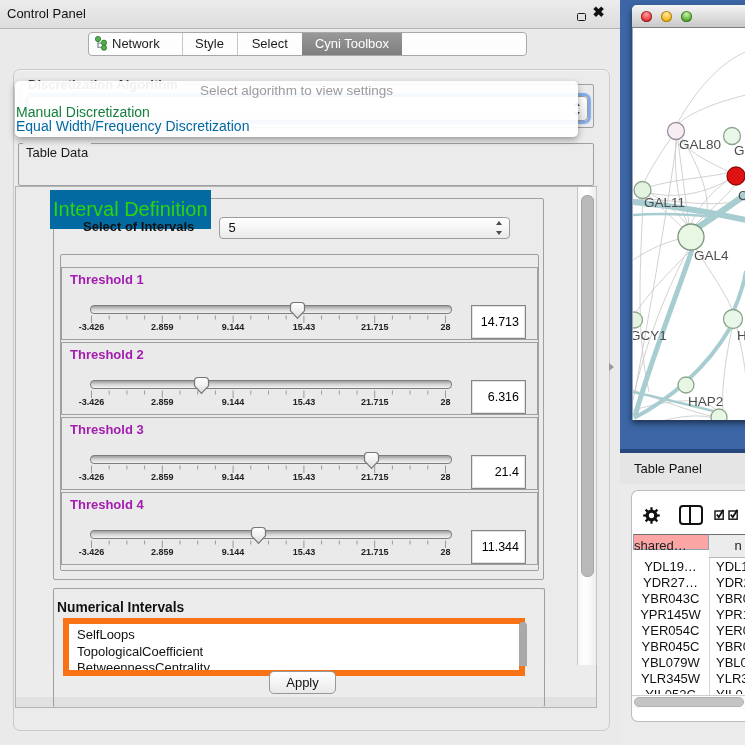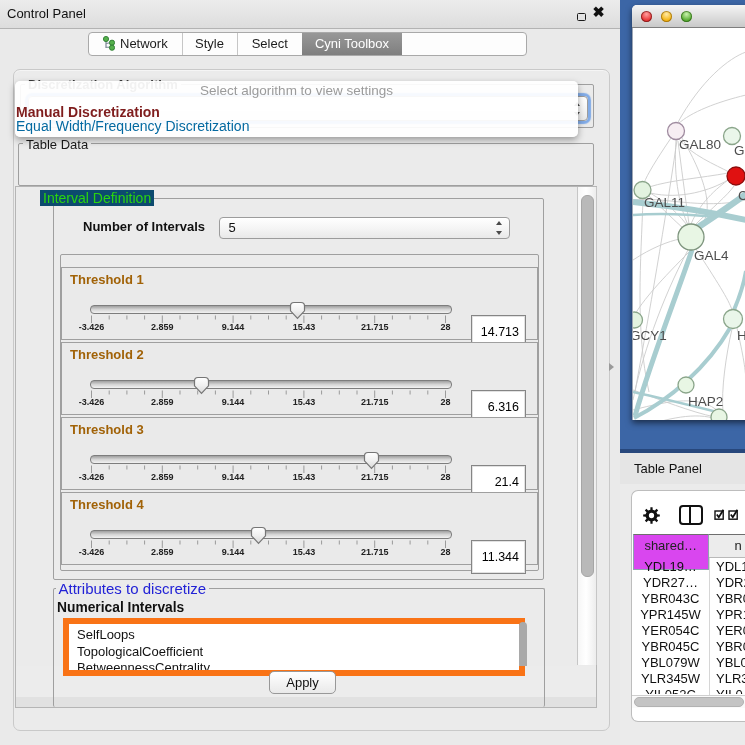--- a/index.html
+++ b/index.html
@@ -1,28 +1,28 @@
 <!DOCTYPE html>
 <html><head><meta charset="utf-8">
 <style>
 html,body{margin:0;padding:0}
 #root{position:relative;width:745px;height:745px;overflow:hidden;background:#eaeaea;font-family:"Liberation Sans",sans-serif;-webkit-font-smoothing:antialiased}
 .abs{position:absolute}
 .grp{position:absolute;border:1px solid #9f9f9f;border-radius:2px}
-.gtitle{position:absolute;background:#ebebeb;padding:0 3px;white-space:nowrap}
+.gtitle{position:absolute;background:#ebebeb;padding:8px 3px;white-space:nowrap}
 .combo{position:absolute;border:1px solid #9c9c9c;border-radius:4px;background:linear-gradient(#ffffff,#f4f4f4 55%,#e9e9e9);box-shadow:inset 0 1px 0 #fff}
 .combo .ct{position:absolute;left:9px;top:0;bottom:0;display:flex;align-items:center;font-size:13px;color:#111}
 .step{position:absolute;right:6px;top:50%;width:7px;height:14px;margin-top:-7px}
 .step:before{content:"";position:absolute;left:0;top:0;border-left:3.5px solid transparent;border-right:3.5px solid transparent;border-bottom:4.5px solid #4a4a4a}
 .step:after{content:"";position:absolute;left:0;bottom:0;border-left:3.5px solid transparent;border-right:3.5px solid transparent;border-top:4.5px solid #4a4a4a}
 .tbox{position:absolute;left:61px;width:475px;height:71px;border:1px solid #9f9f9f;background:#eaeaea}
-.tlab{position:absolute;left:8px;top:4px;font-size:13px;font-weight:bold;color:#a16207}
+.tlab{position:absolute;left:8px;top:4px;font-size:13px;font-weight:bold;color:#a21caf}
 .track{position:absolute;left:28px;top:37px;width:360px;height:7px;border:1px solid #7d7d7d;border-radius:4px;background:linear-gradient(#9f9f9f,#d5d5d5 50%,#f2f2f2)}
 .thumb{position:absolute;top:33.5px;width:17px;height:19px}
-.vbox{position:absolute;left:409px;top:47px;width:53px;height:32px;border:1px solid #858585;background:#fff;box-shadow:inset 0 0 0 1px #e2e2e2}
+.vbox{position:absolute;left:409px;top:37px;width:53px;height:32px;border:1px solid #858585;background:#fff;box-shadow:inset 0 0 0 1px #e2e2e2}
 .vbox span{position:absolute;right:6px;top:0;height:32px;line-height:32px;font-size:12.5px;color:#000}
 .ticklab{position:absolute;top:54.5px;font-size:9px;font-weight:bold;color:#222;transform:translateX(-50%);white-space:nowrap}
 .tabbar{position:absolute;background:#fdfdfd;border:1px solid #a9a9a9;border-radius:4px;display:flex;overflow:hidden}
 .tab{font-size:13px;color:#1c1c1c;display:flex;align-items:center;justify-content:center;position:relative}
 .tab.sep{border-left:1px solid #c6c6c6}
 .tab.sel{background:linear-gradient(#989898,#7f7f7f);color:#fff}
 .listitem{font-size:13px;color:#111;height:16.5px;line-height:16.5px;padding-left:8px}
 .trow{position:absolute;left:633px;width:112px;height:16px;font-size:13px;color:#111}
 .trow .c1{position:absolute;left:0;width:75px;text-align:center}
 .trow .c2{position:absolute;left:83px;width:40px}
@@ -33,21 +33,21 @@
 <div class="abs" style="left:0;top:0;width:620px;height:745px;background:#eaeaea"></div>
 
 <div class="abs" style="left:0;top:0;width:620px;height:28px;background:linear-gradient(#ececec,#dddddd);border-bottom:1px solid #b3b3b3"></div>
 <div class="abs" style="left:7px;top:0;height:28px;line-height:28px;font-size:13px;color:#111">Control Panel</div>
 <div class="abs" style="left:577px;top:13px;width:7px;height:6px;border:1.7px solid #1a1a1a;border-radius:1.5px"></div>
 <div class="abs" style="left:592.5px;top:4px;font-size:14.5px;font-weight:bold;color:#111">✖</div>
 
 <div class="abs" style="left:12.5px;top:69px;width:595px;height:660px;background:#ebebeb;border:1px solid #c9c9c9;border-radius:7px;box-shadow:inset 0 1px 0 #f5f5f5"></div>
 
 <div class="tabbar" style="left:88px;top:32px;width:436.5px;height:21.5px">
-  <div class="tab" style="width:92.5px;justify-content:flex-start;padding-left:14px;box-sizing:border-box"><svg width="12" height="15" viewBox="0 0 12 15" style="margin-right:5px">
+  <div class="tab" style="width:92.5px;justify-content:flex-start;padding-left:6px;box-sizing:border-box"><svg width="12" height="15" viewBox="0 0 12 15" style="margin-right:5px">
           <path d="M3 3 L3 12 M3 7.5 L9 6.5 M3 11 L9 11.5" stroke="#7a8894" stroke-width="1.2" fill="none"></path>
           <circle cx="3" cy="3" r="2.6" fill="#55b04c" stroke="#2e7d32" stroke-width="0.9"></circle>
           <circle cx="9" cy="6.7" r="2.6" fill="#55b04c" stroke="#2e7d32" stroke-width="0.9"></circle>
           <circle cx="9" cy="11.7" r="2.6" fill="#55b04c" stroke="#2e7d32" stroke-width="0.9"></circle>
         </svg>Network</div>
   <div class="tab sep" style="width:54px">Style</div>
   <div class="tab sep" style="width:64.5px">Select</div>
   <div class="tab sel" style="width:100px">Cyni Toolbox</div>
 </div>
 
@@ -61,23 +61,23 @@
 <div class="gtitle" style="left:23px;top:137px;font-size:13px;color:#1a1a1a">Table Data</div>
 
 <div class="abs" style="left:14.5px;top:185.5px;width:580px;height:479px;border:1px solid #b5b5b5;background:#ebebeb"></div>
 <div class="abs" style="left:14.5px;top:666px;width:580px;height:41px;border:1px solid #b5b5b5;border-top:none;background:#ececec"></div>
 <div class="abs" style="left:15.5px;top:697px;width:580px;height:10px;background:#e1e1e1"></div>
 
 <div class="abs" style="left:576.5px;top:186.5px;width:18px;height:478px;background:linear-gradient(90deg,#f6f6f6,#ffffff 45%,#ededed);border-left:1px solid #c6c6c6;border-right:1px solid #c6c6c6"></div>
 <div class="abs" style="left:580.5px;top:195px;width:11px;height:380px;background:#b9b9b9;border:1px solid #a6a6a6;border-radius:6px"></div>
 
 <div class="grp" style="left:52.5px;top:197.5px;width:489px;height:380px"></div>
-<div class="gtitle" style="left:40px;top:189.5px;font-size:14px;color:#2ad50e;background:#0c4a6e">Interval Definition</div>
-
-<div class="abs" style="left:83px;top:219px;font-size:13px;font-weight:bold;color:#111">Number of Intervals</div>
+<div class="gtitle" style="left:50px;top:189.5px;font-size:20px;color:#2ad50e;background:#0369a1">Interval Definition</div>
+
+<div class="abs" style="left:83px;top:219px;font-size:13px;font-weight:bold;color:#111">Select of Intervals</div>
 <div class="combo" style="left:218.5px;top:216.5px;width:289px;height:20px">
       <div class="ct">5</div>
       <div class="step"></div>
     </div>
 
 <div class="grp" style="left:59.5px;top:253.5px;width:477px;height:315px"></div>
 
 <div id="thresholds">
       <div class="tbox" style="top:266.5px">
         <div class="tlab">Threshold 1</div>
@@ -259,39 +259,38 @@
             </linearGradient>
           </defs>
         </svg>
         <div class="vbox">
           <span>11.344</span>
         </div>
       </div>
     </div>
 
 <div class="grp" style="left:52.5px;top:587.5px;width:490px;height:118px;border-bottom:none"></div>
-<div class="gtitle" style="left:55.5px;top:579.5px;font-size:15px;color:#2222d6;background:#ebebeb">Attributes to discretize</div>
 <div class="abs" style="left:57px;top:599.5px;font-size:13.8px;font-weight:bold;color:#111">Numerical Intervals</div>
 <div class="abs" style="left:63px;top:618px;width:450px;height:46px;border:6px solid #f97316;background:#fff;overflow:hidden">
   <div style="padding-top:3px">
     <div class="listitem">SelfLoops</div>
     <div class="listitem">TopologicalCoefficient</div>
     <div class="listitem">BetweennessCentrality</div>
   </div>
 </div>
 <div class="abs" style="left:518.5px;top:621.5px;width:8.5px;height:44.5px;background:#a9a9a9;border-radius:4.5px 4.5px 0 0"></div>
 
 <div class="abs" style="left:269px;top:671px;width:65px;height:21px;border:1px solid #989898;border-radius:5px;background:linear-gradient(#ffffff,#e9e9e9);text-align:center;line-height:21px;font-size:13px;color:#111">Apply</div>
 
 
 <div class="abs" style="left:609px;top:363px;width:0;height:0;border-top:4px solid transparent;border-bottom:4px solid transparent;border-left:5px solid #9a9a9a"></div>
 
 <div class="abs" style="left:15px;top:81px;width:563px;height:56px;background:rgba(255,255,255,0.93);border-radius:5px;box-shadow:0 3px 7px rgba(0,0,0,0.35)"></div>
 <div class="abs" style="left:15px;top:83px;width:563px;text-align:center;font-size:13.5px;color:#9b9b9b">Select algorithm to view settings</div>
-<div class="abs" style="left:16px;top:103.5px;font-size:14px;font-weight:bold;color:#7f1d1d">Manual Discretization</div>
+<div class="abs" style="left:16px;top:103.5px;font-size:14px;font-weight:normal;color:#15803d">Manual Discretization</div>
 <div class="abs" style="left:16px;top:118px;font-size:14px;color:#0369a1">Equal Width/Frequency Discretization</div>
 
 <div class="abs" style="left:620px;top:0;width:125px;height:453px;background:#3c66a6"></div>
 <div class="abs" style="left:620px;top:449px;width:125px;height:4px;background:#27477c"></div>
 
 <div class="abs" style="left:632px;top:5px;width:120px;height:415px;border-radius:5px 5px 0 0;box-shadow:0 3px 6px rgba(0,0,0,0.55);background:#fff"></div>
 <div class="abs" style="left:632px;top:5px;width:120px;height:22px;border-radius:5px 5px 0 0;background:linear-gradient(#f5f5f5,#c9c9c9);border-bottom:1px solid #7e7e7e"></div>
 <div class="abs" style="left:641px;top:10.5px;width:11px;height:11px;border-radius:50%;background:radial-gradient(circle at 50% 30%,#ffa0a0,#ea3c3c 60%,#c02020);box-shadow:inset 0 0 0 1px rgba(80,10,10,0.55)"></div>
 <div class="abs" style="left:661px;top:10.5px;width:11px;height:11px;border-radius:50%;background:radial-gradient(circle at 50% 30%,#ffeaa6,#f5b81c 60%,#d69704);box-shadow:inset 0 0 0 1px rgba(120,80,0,0.55)"></div>
 <div class="abs" style="left:681px;top:10.5px;width:11px;height:11px;border-radius:50%;background:radial-gradient(circle at 50% 30%,#c9f2ad,#5fb13a 60%,#3d8c1c);box-shadow:inset 0 0 0 1px rgba(30,80,10,0.55)"></div>
@@ -370,21 +369,21 @@
 <div class="abs" style="left:688.6px;top:506.5px;width:2.6px;height:18px;background:#111"></div>
 <svg class="abs" style="left:714px;top:508px" width="26" height="12" viewBox="0 0 26 12">
       <g fill="none" stroke="#111">
         <rect x="1" y="3" width="8.2" height="8.2" stroke-width="1.4"></rect>
         <rect x="15" y="3" width="8.2" height="8.2" stroke-width="1.4"></rect>
         <path d="M2.8 6.5 L4.8 9.2 L9.4 1.8" stroke-width="1.8"></path>
         <path d="M16.8 6.5 L18.8 9.2 L23.4 1.8" stroke-width="1.8"></path>
       </g>
     </svg>
 
-<div class="abs" style="left:633px;top:533.5px;width:75.5px;height:36px;background:#d946ef;border:1px solid #8fa4af;border-top:1.5px solid #6e6e6e;box-sizing:border-box;text-align:center;line-height:22px;font-size:13px;color:#222">shared…</div>
+<div class="abs" style="left:633px;top:533.5px;width:75.5px;height:16px;background:#fca5a5;border:1px solid #8fa4af;border-top:1.5px solid #6e6e6e;box-sizing:border-box;line-height:22px;font-size:13px;color:#222">shared…</div>
 <div class="abs" style="left:708.5px;top:533.5px;width:37px;height:24px;background:#ececec;border:1px solid #b9b9b9;border-left:none;border-top:1.5px solid #6e6e6e;box-sizing:border-box;line-height:22px;font-size:13px;color:#222;padding-left:26px">n</div>
 <div class="abs" style="left:708.5px;top:557.5px;width:1px;height:137px;background:#d6d6d6"></div>
 
 <div id="tablerows">
       <div class="trow" style="top:559px;">
         <span class="c1">YDL19…</span>
         <span class="c2">YDL1</span>
       </div>
       <div class="trow" style="top:575px;">
         <span class="c1">YDR27…</span>

